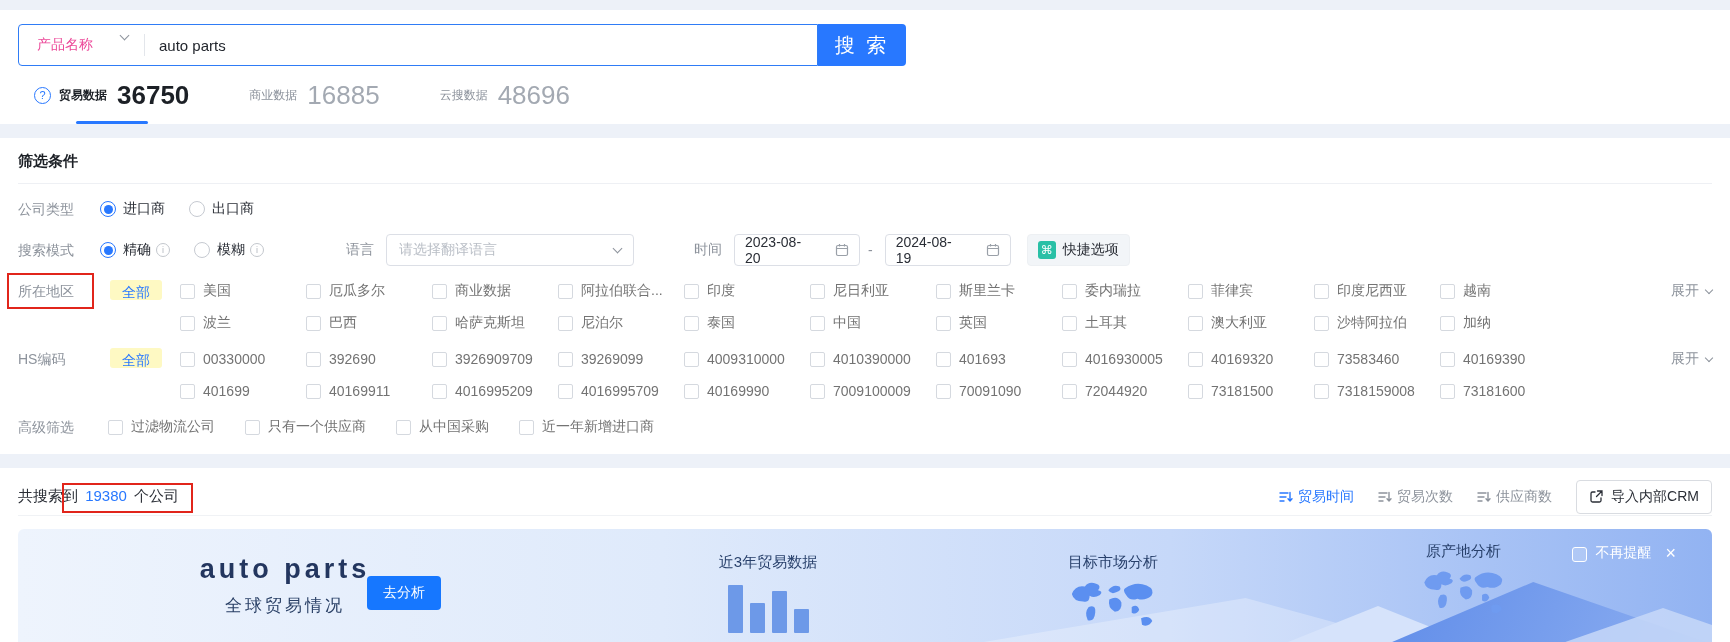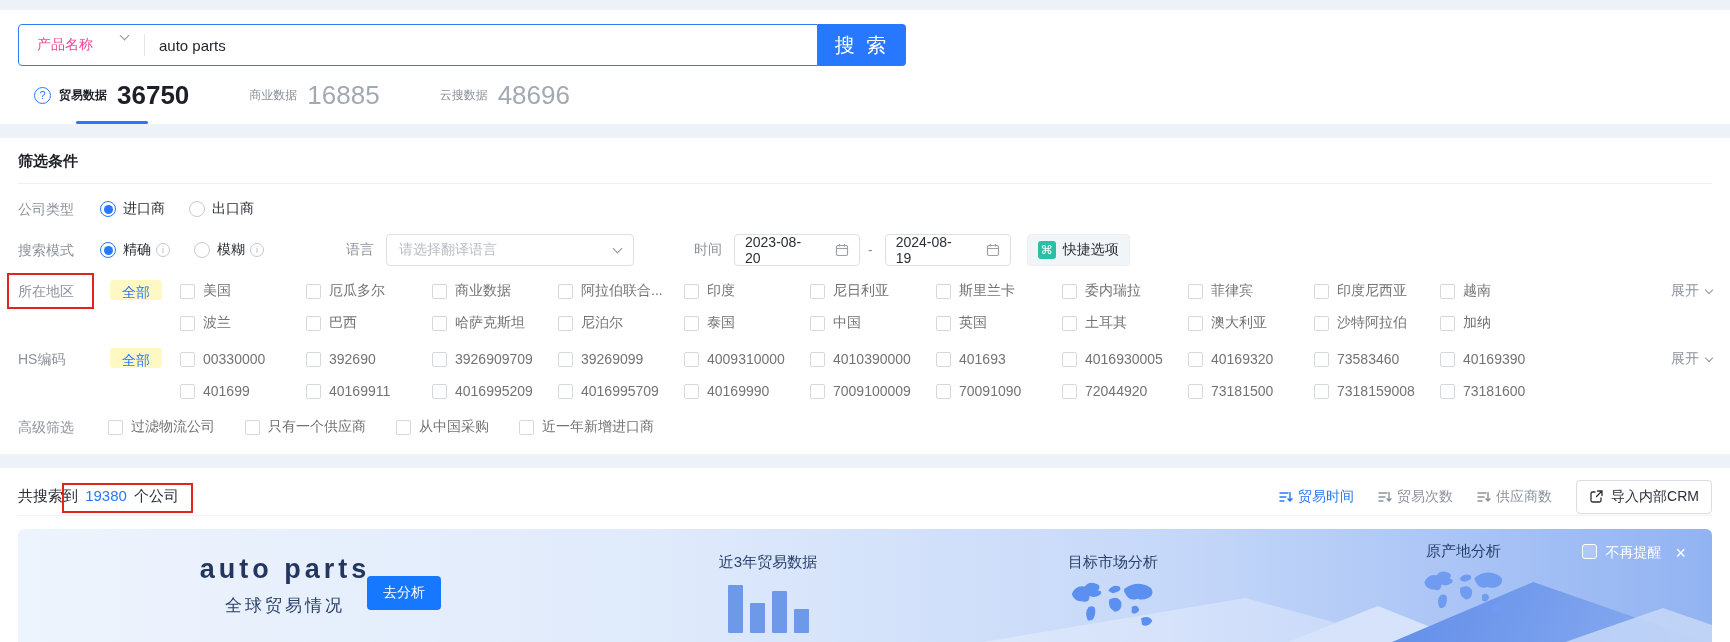--- a/index.html
+++ b/index.html
@@ -118,21 +118,21 @@
     color:#fff; border:0; border-radius:4px; font-size:14px; cursor:pointer; font-family:inherit; }
   .b-card { position:absolute; top:24px; text-align:center; }
   .b-card .b-label { font-size:15px; color:#28406b; white-space:nowrap; }
   .bc1 { left:697px; width:106px; }
   .bars { margin-top:13px; display:flex; align-items:flex-end; justify-content:center; gap:7px; height:48px; }
   .bar { width:15px; background:#6d99e8; border-radius:1px; }
   .bc2 { left:1040px; width:110px; }
   .bc3 { left:1388px; width:115px; top:13px; }
   .map { color:#5b8ff0; margin-top:7px; }
   .bc3 .map { color:#6f9bf0; }
-  .dismiss { position:absolute; top:15px; right:26px; display:flex; align-items:flex-start; color:#fff;padding-left:8px; }
+  .dismiss { position:absolute; top:15px; right:36px; display:flex; align-items:flex-end; color:#fff;padding-left:8px; }
   .dbox { width:15px; height:15px; border:1.5px solid #fff; border-radius:3px;
     background:rgba(255,255,255,.18); margin-right:8px; cursor:pointer; }
   .dclose { font-size:18px; margin-left:14px; cursor:pointer; line-height:1; }
 
   
   .annot { position:absolute; border:2px solid #e1251b; pointer-events:none; }
   .annot1 { left:-11px; right:6px; top:-7px; bottom:-7px; }
   .annot2 { left:-20px; right:-14px; top:-4px; bottom:-7px; }
 </style>
 </head>

